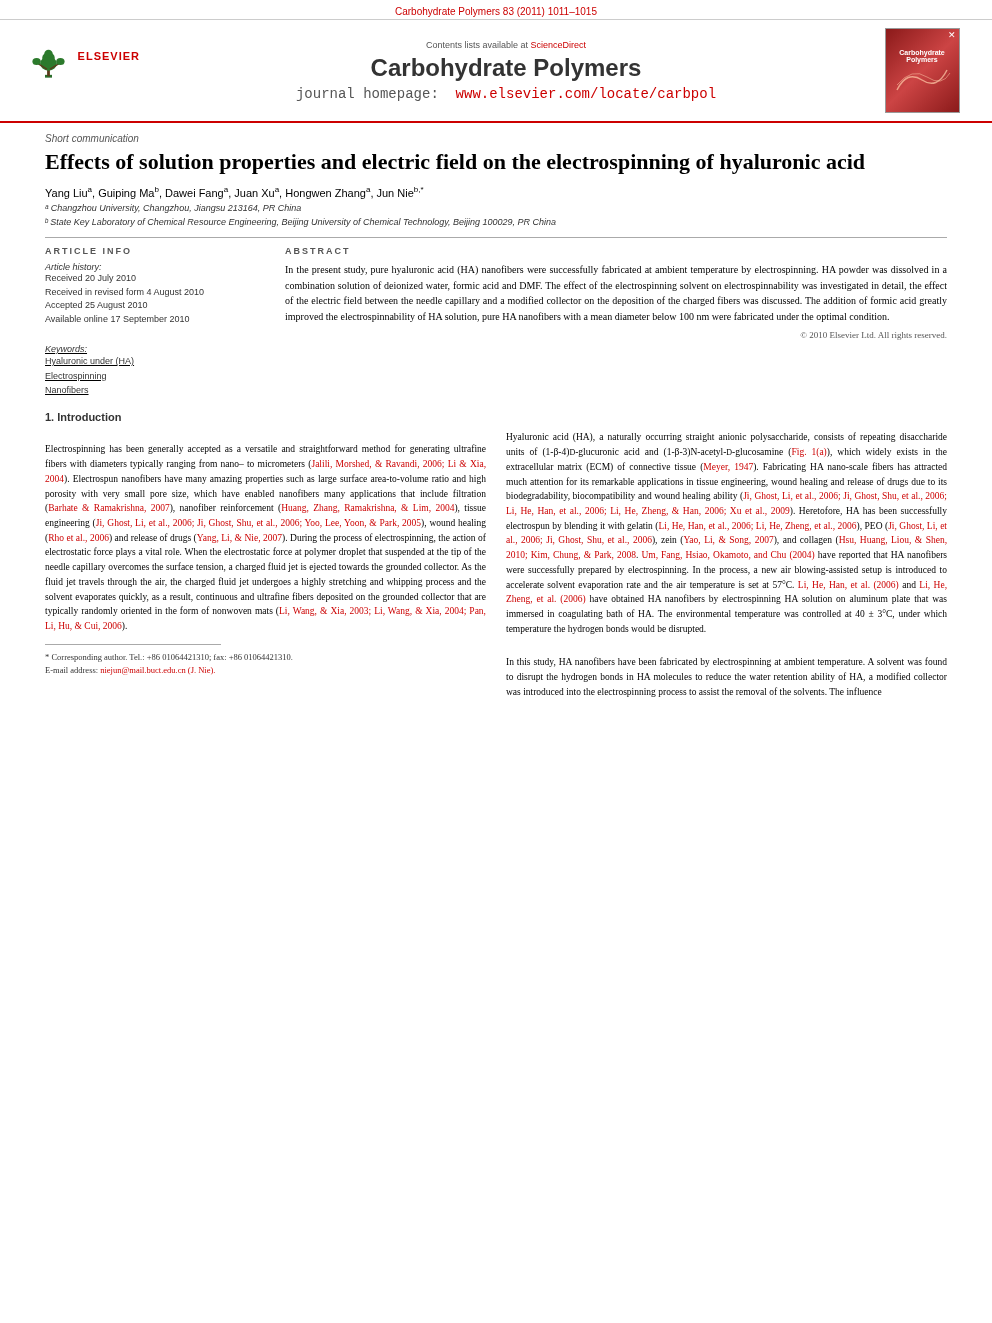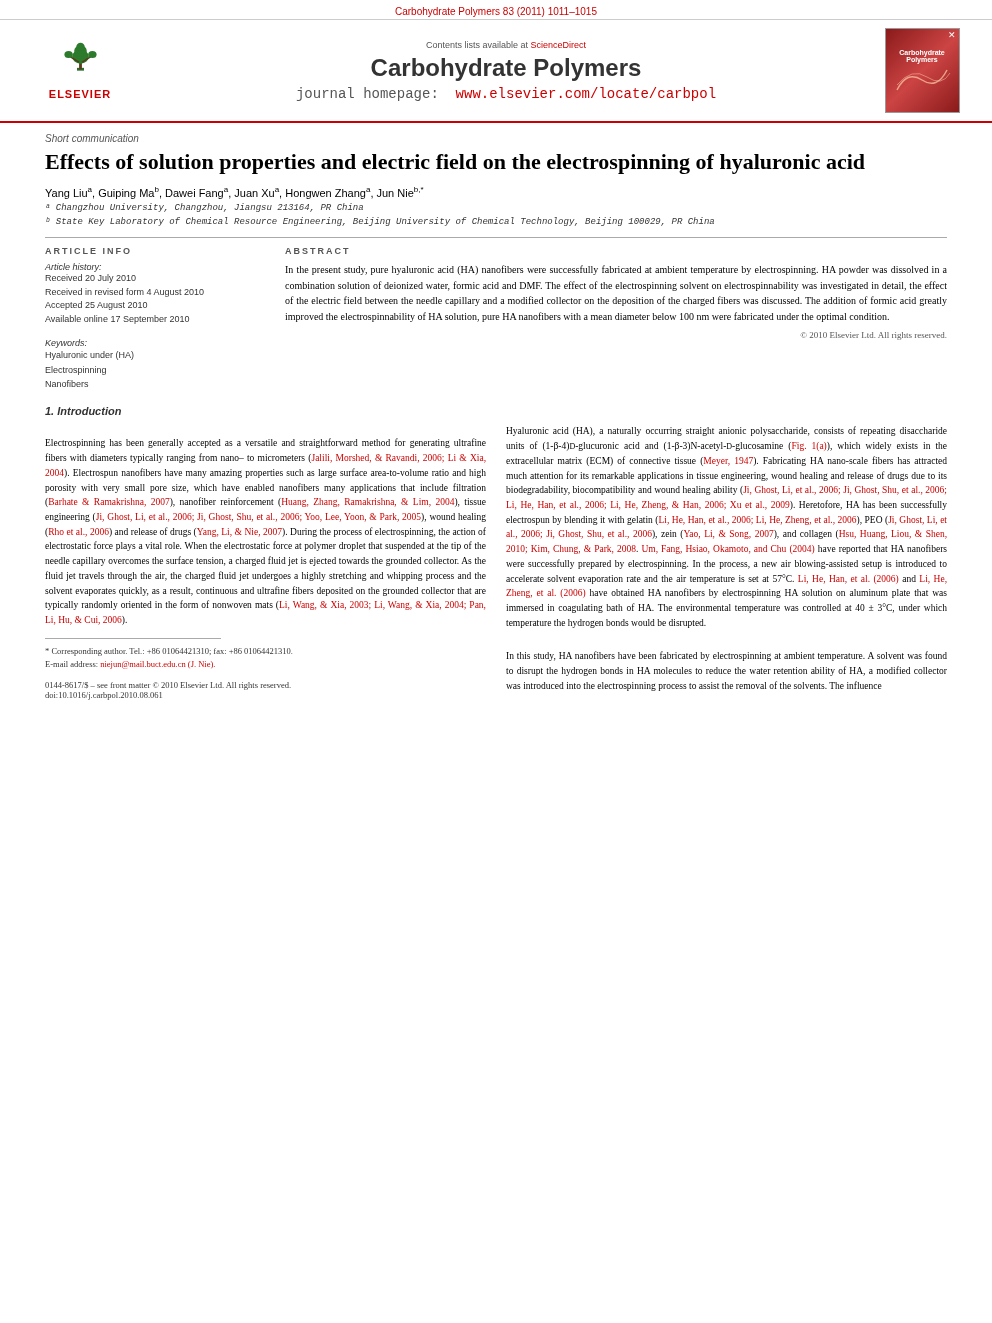--- a/index.html
+++ b/index.html
@@ -29,22 +29,22 @@
     .journal-header {
       display: flex;
       align-items: center;
       padding: 8px 20px;
       border-bottom: 2px solid #c00;
       background: #fff;
     }
     .header-left {
       width: 120px;
       display: flex;
-      flex-direction: column;
-      align-items: center;
+      flex-direction: row;
+      align-items: flex-start;
     }
     .elsevier-logo {
       width: 80px;
       height: 45px;
       display: flex;
       flex-direction: column;
       align-items: center;
     }
     .elsevier-tree {
       width: 35px;
@@ -154,21 +154,21 @@
     }
     .author-sup {
       font-size: 8px;
       vertical-align: super;
     }
 
     
     .affiliations {
       font-size: 9px;
       font-style: italic;
-      font-family: Liberation Mono, monospace;
+      font-family: Liberation Sans, sans-serif;
       color: #333;
       margin-bottom: 6px;
       line-height: 1.5;
     }
 
     
     .section-sep {
       border: none;
       border-top: 1px solid #aaa;
       margin: 8px 0;
@@ -207,21 +207,22 @@
     .article-history {
       margin-bottom: 8px;
     }
     .history-row {
       font-size: 9px;
       font-family: Arial, sans-serif;
       color: #333;
       line-height: 1.5;
     }
     .keywords-section {
-      margin-top: 12px;
+      margin-top: 18px;
+      text-decoration: underline;
     }
     .keyword-item {
       font-size: 9px;
       font-family: Arial, sans-serif;
       color: #333;
       line-height: 1.6;
     }
 
     
     .abstract-text {
@@ -248,21 +249,20 @@
     .body-col {
       flex: 1;
     }
 
     .section-title {
       font-family: Arial, sans-serif;
       font-size: 11px;
       font-weight: bold;
       color: #333;
       margin-bottom: 6px;
-      font-style: italic;
     }
 
     .body-text {
       font-size: 9.5px;
       line-height: 1.55;
       text-align: justify;
       color: #000;
       margin-bottom: 6px;
       margin-top: 19px;
     }
@@ -396,24 +396,20 @@
         <div class="section-title">1. Introduction</div>
         <div class="body-text">
           Electrospinning has been generally accepted as a versatile and straightforward method for generating ultrafine fibers with diameters typically ranging from nano– to micrometers (<span class="ref-link">Jalili, Morshed, &amp; Ravandi, 2006; Li &amp; Xia, 2004</span>). Electrospun nanofibers have many amazing properties such as large surface area-to-volume ratio and high porosity with very small pore size, which have enabled nanofibers many applications that include filtration (<span class="ref-link">Barhate &amp; Ramakrishna, 2007</span>), nanofiber reinforcement (<span class="ref-link">Huang, Zhang, Ramakrishna, &amp; Lim, 2004</span>), tissue engineering (<span class="ref-link">Ji, Ghost, Li, et al., 2006; Ji, Ghost, Shu, et al., 2006; Yoo, Lee, Yoon, &amp; Park, 2005</span>), wound healing (<span class="ref-link">Rho et al., 2006</span>) and release of drugs (<span class="ref-link">Yang, Li, &amp; Nie, 2007</span>). During the process of electrospinning, the action of electrostatic force plays a vital role. When the electrostatic force at polymer droplet that suspended at the tip of the needle capillary overcomes the surface tension, a charged fluid jet is ejected towards the grounded collector. As the fluid jet travels through the air, the charged fluid jet undergoes a highly stretching and whipping process and the solvent evaporates quickly, as a result, continuous and ultrafine fibers deposited on the grounded collector that are typically randomly oriented in the form of nonwoven mats (<span class="ref-link">Li, Wang, &amp; Xia, 2003; Li, Wang, &amp; Xia, 2004; Pan, Li, Hu, &amp; Cui, 2006</span>).
         </div>
 
         <hr class="footnote-sep">
         <div class="footnote-text">* Corresponding author. Tel.: +86 01064421310; fax: +86 01064421310.</div>
         <div class="footnote-text">
           <span>E-mail address:</span>
           <span class="ref-link">niejun@mail.buct.edu.cn (J. Nie).</span>
-        </div>
-        <div style="margin-top: 10px;">
-          <div class="doi-text">0144-8617/$ – see front matter © 2010 Elsevier Ltd. All rights reserved.</div>
-          <div class="doi-text">doi:10.1016/j.carbpol.2010.08.061</div>
         </div>
       </div>
 
       <div class="body-col">
         <div class="body-text">
           Hyaluronic acid (HA), a naturally occurring straight anionic polysaccharide, consists of repeating disaccharide units of (1-β-4)<span style="font-size:8px">D</span>-glucuronic acid and (1-β-3)N-acetyl-<span style="font-size:8px">D</span>-glucosamine (<span class="ref-link">Fig. 1(a)</span>), which widely exists in the extracellular matrix (ECM) of connective tissue (<span class="ref-link">Meyer, 1947</span>). Fabricating HA nano-scale fibers has attracted much attention for its remarkable applications in tissue engineering, wound healing and release of drugs due to its biodegradability, biocompatibility and wound healing ability (<span class="ref-link">Ji, Ghost, Li, et al., 2006; Ji, Ghost, Shu, et al., 2006; Li, He, Han, et al., 2006; Li, He, Zheng, &amp; Han, 2006; Xu et al., 2009</span>). Heretofore, HA has been successfully electrospun by blending it with gelatin (<span class="ref-link">Li, He, Han, et al., 2006; Li, He, Zheng, et al., 2006</span>), PEO (<span class="ref-link">Ji, Ghost, Li, et al., 2006; Ji, Ghost, Shu, et al., 2006</span>), zein (<span class="ref-link">Yao, Li, &amp; Song, 2007</span>), and collagen (<span class="ref-link">Hsu, Huang, Liou, &amp; Shen, 2010; Kim, Chung, &amp; Park, 2008</span>. <span class="ref-link">Um, Fang, Hsiao, Okamoto, and Chu (2004)</span> have reported that HA nanofibers were successfully prepared by electrospinning. In the process, a new air blowing-assisted setup is introduced to accelerate solvent evaporation rate and the air temperature is set at 57°C. <span class="ref-link">Li, He, Han, et al. (2006)</span> and <span class="ref-link">Li, He, Zheng, et al. (2006)</span> have obtained HA nanofibers by electrospinning HA solution on aluminum plate that was immersed in coagulating bath of HA. The environmental temperature was controlled at 40 ± 3°C, under which temperature the hydrogen bonds would be disrupted.
         </div>
         <div class="body-text">
           In this study, HA nanofibers have been fabricated by electrospinning at ambient temperature. A solvent was found to disrupt the hydrogen bonds in HA molecules to reduce the water retention ability of HA, a modified collector was introduced into the electrospinning process to assist the removal of the solvents. The influence
         </div>

